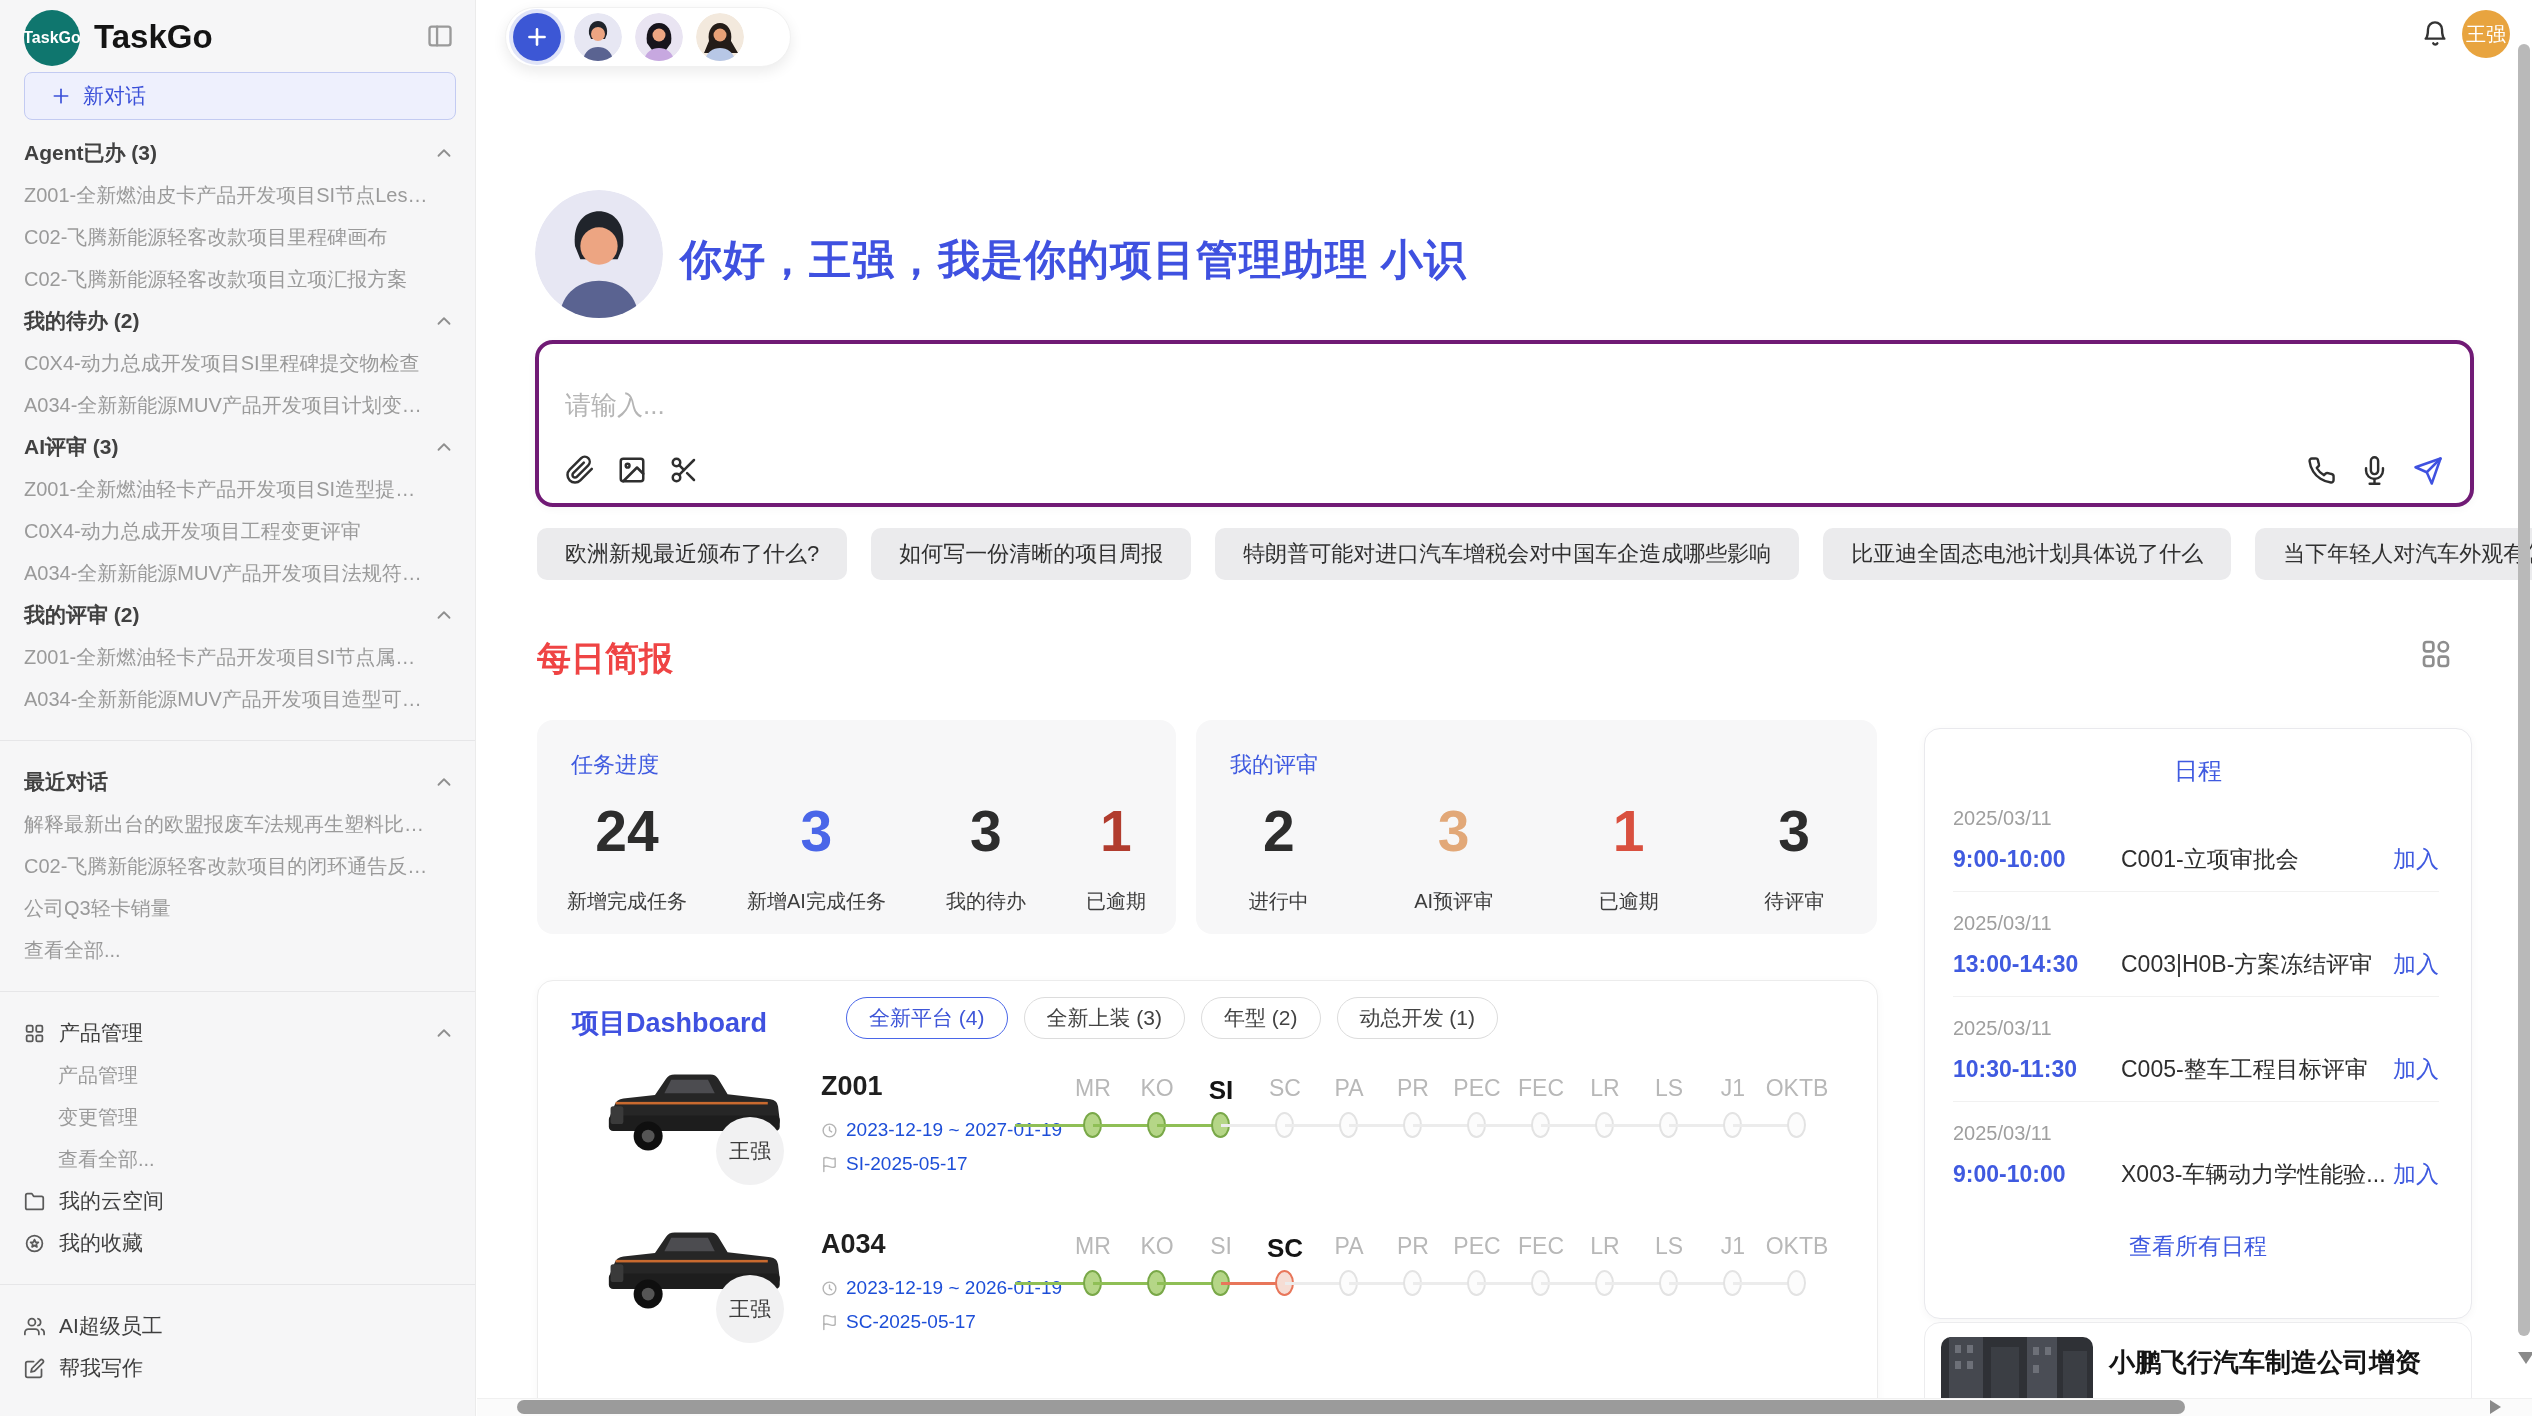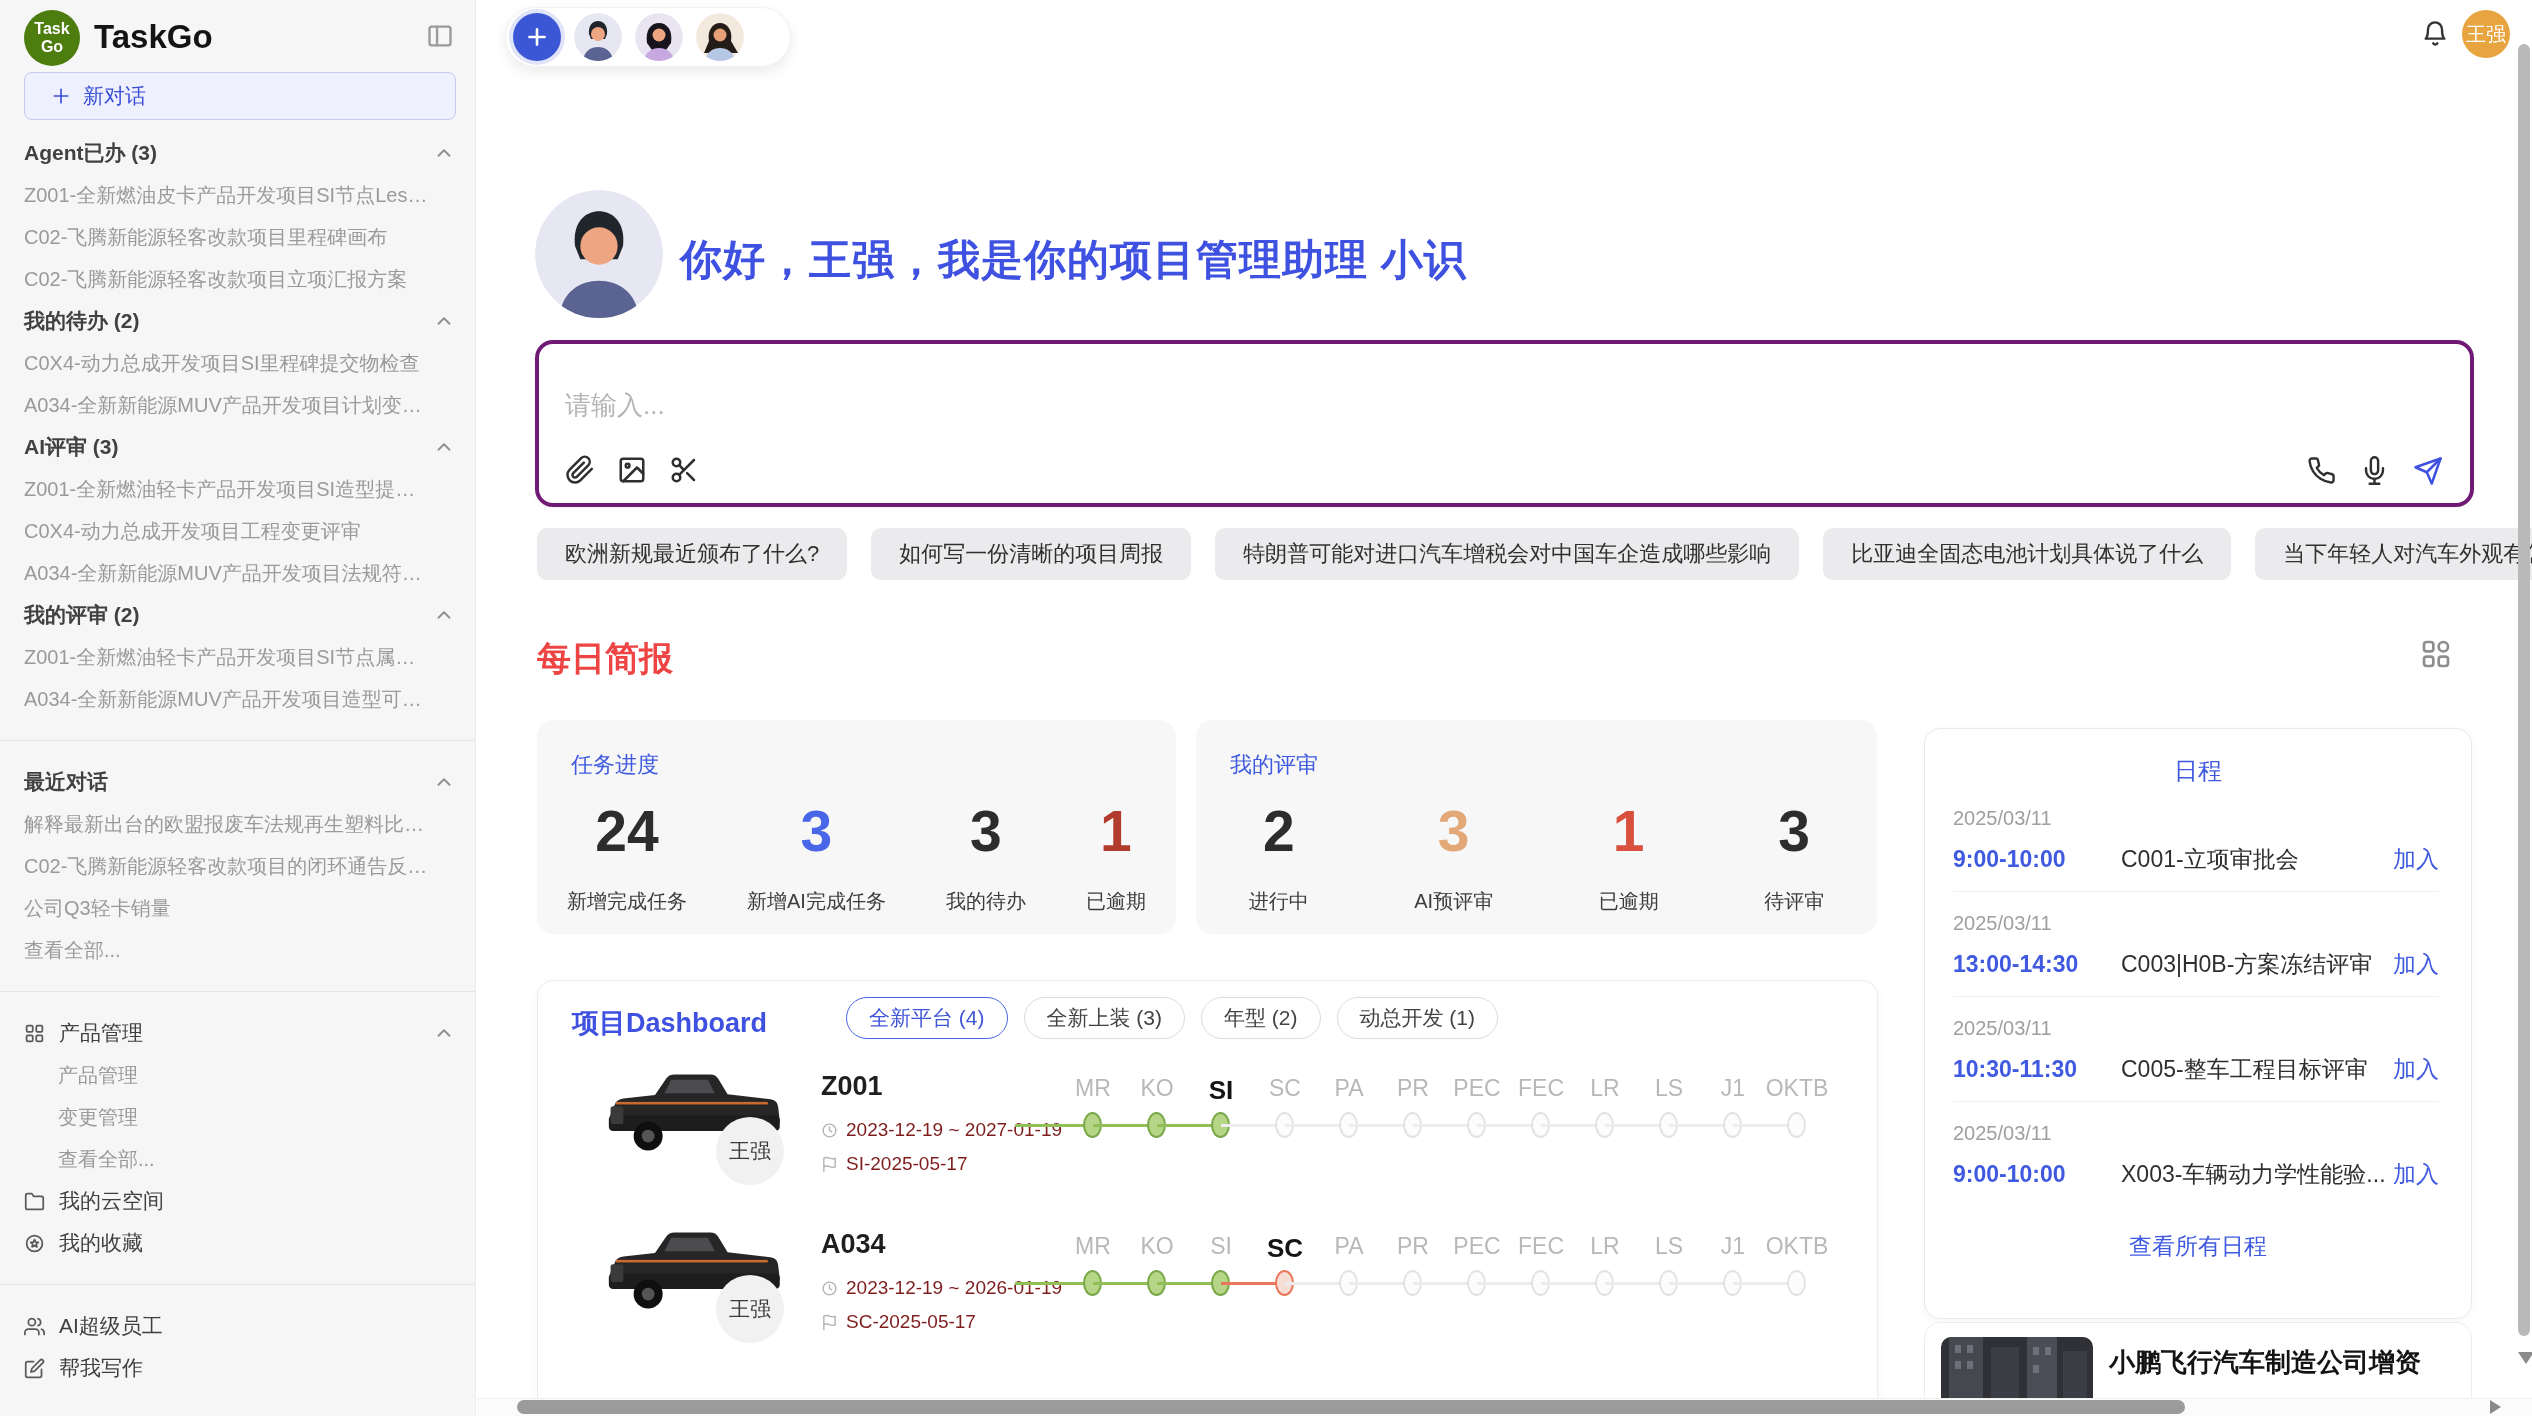--- a/index.html
+++ b/index.html
@@ -3,22 +3,22 @@
 <meta charset="utf-8">
 <style>
   * { margin:0; padding:0; box-sizing:border-box; }
   html,body { width:2532px; height:1416px; overflow:hidden; background:#fff;
     font-family:"Liberation Sans","DejaVu Sans",sans-serif; color:#222; }
   svg.ic { display:block; fill:none; stroke:currentColor; stroke-width:2; stroke-linecap:round; stroke-linejoin:round; }
 
   
   .sidebar { position:absolute; left:0; top:0; width:476px; height:1416px; background:#f6f6f7; border-right:1px solid #ebebeb; }
   .logo-row { position:relative; height:72px; }
-  .logo { position:absolute; left:24px; top:10px; width:56px; height:56px; border-radius:50%; background:#4d7c0f; color:#fff;
-    display:flex; flex-direction:column; align-items:center; justify-content:center; font-size:16px; line-height:18px; font-weight:600; }
+  .logo { position:absolute; left:24px; top:10px; width:56px; height:56px; border-radius:50%; background:#0f766e; color:#fff;
+    display:flex; flex-direction:row; align-items:center; justify-content:center; font-size:16px; line-height:18px; font-weight:600; }
   .app-title { position:absolute; left:94px; top:18px; font-size:33px; font-weight:700; color:#141414; }
   .collapse { position:absolute; left:426px; top:22px; width:28px; height:28px; color:#9a9a9a; }
   .newchat { position:absolute; left:24px; top:72px; width:432px; height:48px; background:#eef0fd; border:1px solid #c3cbf2; border-radius:8px;
     display:flex; align-items:center; gap:12px; padding-left:26px; color:#3a4fd8; font-size:21px; cursor:pointer; }
   .side-list { position:absolute; top:132px; left:0; right:0; }
   .srow { height:42px; line-height:42px; padding:0 44px 0 24px; white-space:nowrap; overflow:hidden; text-overflow:ellipsis; position:relative; }
   .shead { font-size:21px; color:#414141; font-weight:600; }
   .shead .chev { position:absolute; right:20px; top:10px; width:22px; height:22px; color:#8f8f8f; }
   .sitem { font-size:20px; color:#9a9a9a; cursor:pointer; }
   .ssub { padding-left:58px; }
@@ -73,21 +73,21 @@
   .dash-title { position:absolute; left:34px; top:24px; font-size:27px; font-weight:700; color:#3f51e0; }
   .tabs { position:absolute; left:308px; top:16px; display:flex; gap:16px; }
   .tab { height:42px; border-radius:21px; border:1px solid #dcdcdc; background:#fff; color:#434343; font-size:21px; display:flex; align-items:center;
     padding:0 22px; cursor:pointer; white-space:nowrap; }
   .tab.active { border:1.5px solid #4a66e8; color:#3f56d8; }
   .proj { position:absolute; left:0; width:100%; height:158px; }
   .truck { position:absolute; left:64px; top:4px; width:188px; height:96px; }
   .owner-badge { position:absolute; left:178px; top:56px; width:68px; height:68px; border-radius:50%; background:#f1f1f2; display:flex; align-items:center;
     justify-content:center; font-size:21px; color:#3b3b3b; }
   .pcode { position:absolute; left:283px; top:10px; font-size:27px; font-weight:700; color:#1f1f1f; }
-  .pmeta { position:absolute; left:283px; display:flex; align-items:center; gap:8px; font-size:19px; color:#7f1d1d; }
+  .pmeta { position:absolute; left:283px; display:flex; align-items:center; gap:8px; font-size:19px; color:#1d4ed8; }
   .pmeta .mic2 { width:17px; height:17px; color:#b5b5b5; flex:none; }
   .track { position:absolute; left:523px; top:6px; display:flex; }
   .ms-cell { width:64px; position:relative;margin-top:8px; }
   .ms-label { height:32px; text-align:center; font-size:23px; color:#b8b8b8; }
   .ms-label.current { color:#141414; font-weight:700; font-size:26px; }
   .ms-dotrow { position:relative; height:40px; }
   .ms-seg { position:absolute; top:17px; left:-32px; width:64px; height:3px; }
   .ms-seg.lead { left:-46px; width:78px; }
   .ms-seg.green { background:#8fbf56; } .ms-seg.gray { background:#ececec; } .ms-seg.red { background:#e8765a; }
   .ms-dot { position:absolute; left:22px; top:5px; width:19px; height:26px; border-radius:50%; }

